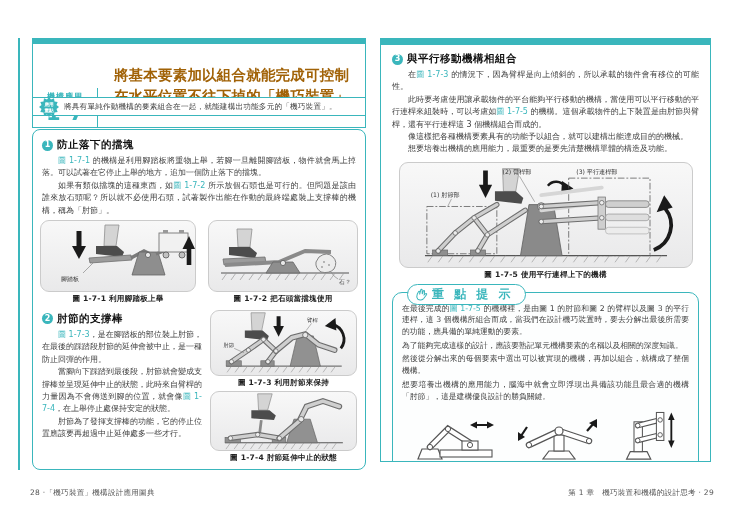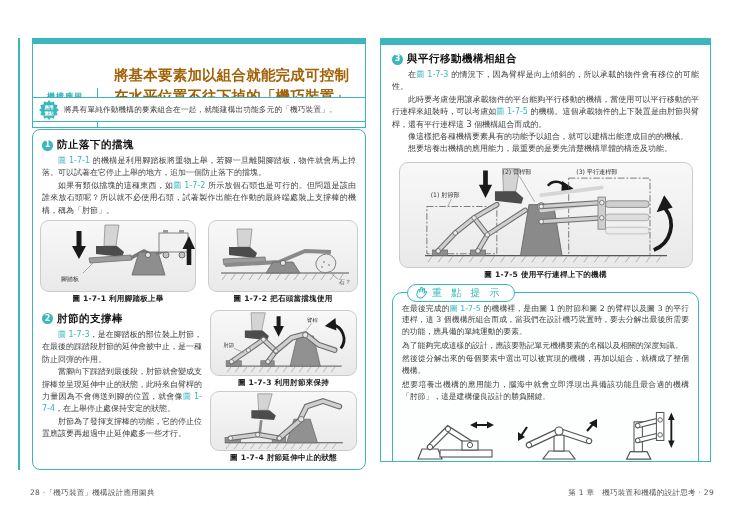--- a/index.html
+++ b/index.html
@@ -12,21 +12,21 @@
   
   #left-rule{position:absolute;left:18px;top:38px;width:2px;height:432px;background:#3ab6bc;}
   #header{position:absolute;left:32px;top:38px;width:334px;}
   .header-topbar{height:6px;background:#3ab6bc;}
   .header-main{display:flex;border:1px solid #3ab6bc;border-top:none;background:#fff;}
   .lesson-badge{width:64px;flex:none;border-right:1px solid #3ab6bc;display:flex;flex-direction:column;align-items:center;justify-content:center;padding:3px 0;margin-top:44px;}
   .lesson-cat{font-size:8px;font-weight:bold;color:#3ab6bc;letter-spacing:1px;}
   .lesson-num{font-size:21px;font-weight:bold;color:#3ab6bc;line-height:1.05;}
   .lesson-title{flex:1;display:flex;flex-direction:column;justify-content:center;padding:5px 2px;text-align:center;}
   .title-line{font-size:14.5px;font-weight:bold;color:#a16207;line-height:1.45;letter-spacing:.2px;white-space:nowrap;}
-  #point-strip{position:absolute;left:32px;top:97px;width:334px;height:25px;box-sizing:border-box;border:1px solid #3ab6bc;background:#fff;display:flex;align-items:center;gap:5px;padding:0 6px;}
+  #point-strip{position:absolute;left:32px;top:97px;width:334px;height:19px;box-sizing:border-box;border:1px solid #3ab6bc;background:#fff;display:flex;align-items:center;gap:5px;padding:0 6px;}
   .seal-text{fill:#fff;font-size:4.6px;font-weight:bold;}
   .point-text{font-size:7.6px;color:#3c3c3c;letter-spacing:.2px;}
   #main-left{position:absolute;left:32px;top:129px;width:334px;height:341px;box-sizing:border-box;border:1.5px solid #3ab6bc;border-radius:8px;background:#fff;padding:6px 9px 5px;overflow:hidden;}
   .sec-head{display:flex;align-items:center;gap:4px;margin:2px 0 3px;}
   .sec-circ{width:11px;height:11px;border-radius:50%;background:#3ab6bc;color:#fff;font-size:8px;font-weight:bold;display:flex;align-items:center;justify-content:center;flex:none;line-height:1;}
   .sec-title{font-size:10.5px;font-weight:bold;color:#111;letter-spacing:.5px;}
   .para{font-size:8px;line-height:1.55;margin:0;text-indent:2em;text-align:justify;}
   .figref{color:#3ab6bc;}
   .figrow{display:flex;gap:12px;margin-top:3px;justify-content:center;}
   .figcol{display:flex;flex-direction:column;align-items:center;}
@@ -34,21 +34,21 @@
   .figcap{font-size:7.6px;font-weight:bold;color:#222;margin-top:2px;letter-spacing:.2px;white-space:nowrap;}
   #sec2-wrap{display:flex;gap:8px;margin-top:6px;}
   .sec2-left{width:160px;flex:none;}
   .sec2-right{flex:1;display:flex;flex-direction:column;align-items:center;}
   
   #right-topbar{position:absolute;left:380px;top:38px;width:331px;height:7px;background:#3ab6bc;}
   #right-box{position:absolute;left:380px;top:45px;width:331px;height:417px;box-sizing:border-box;border:1px solid #3ab6bc;border-top:none;background:#fff;padding:5px 11px 4px;overflow:hidden;}
   #fig175-block{display:flex;flex-direction:column;align-items:center;margin-top:6px;}
   #keypoint{position:relative;margin-top:12px;border:1.6px solid #3ab6bc;border-radius:10px;padding:10px 9px 5px;background:#fdfefe;}
   #kp-pill{position:absolute;top:-9px;left:14px;background:#fff;border:1.5px solid #3ab6bc;border-radius:11px;padding:1px 11px 1px 7px;display:flex;align-items:center;gap:4px;}
-  .kp-label{font-size:10px;font-weight:normal;color:#3ab6bc;letter-spacing:3px;white-space:nowrap;}
+  .kp-label{font-size:12px;font-weight:bold;color:#3ab6bc;letter-spacing:3px;white-space:nowrap;}
   .kp-para{font-size:7.8px;line-height:1.5;margin:0 0 2px 0;text-align:justify;}
   #kp-figs{display:flex;justify-content:space-between;align-items:flex-end;margin:3px 10px 0;}
   .kp-figcol{display:flex;flex-direction:column;align-items:center;gap:1px;}
   
   .footer{position:absolute;top:488px;font-size:7.5px;color:#555;letter-spacing:.3px;}
   #footer-left{left:30px;}
   #footer-right{right:36px;}
 </style>
 </head>
 <body>

